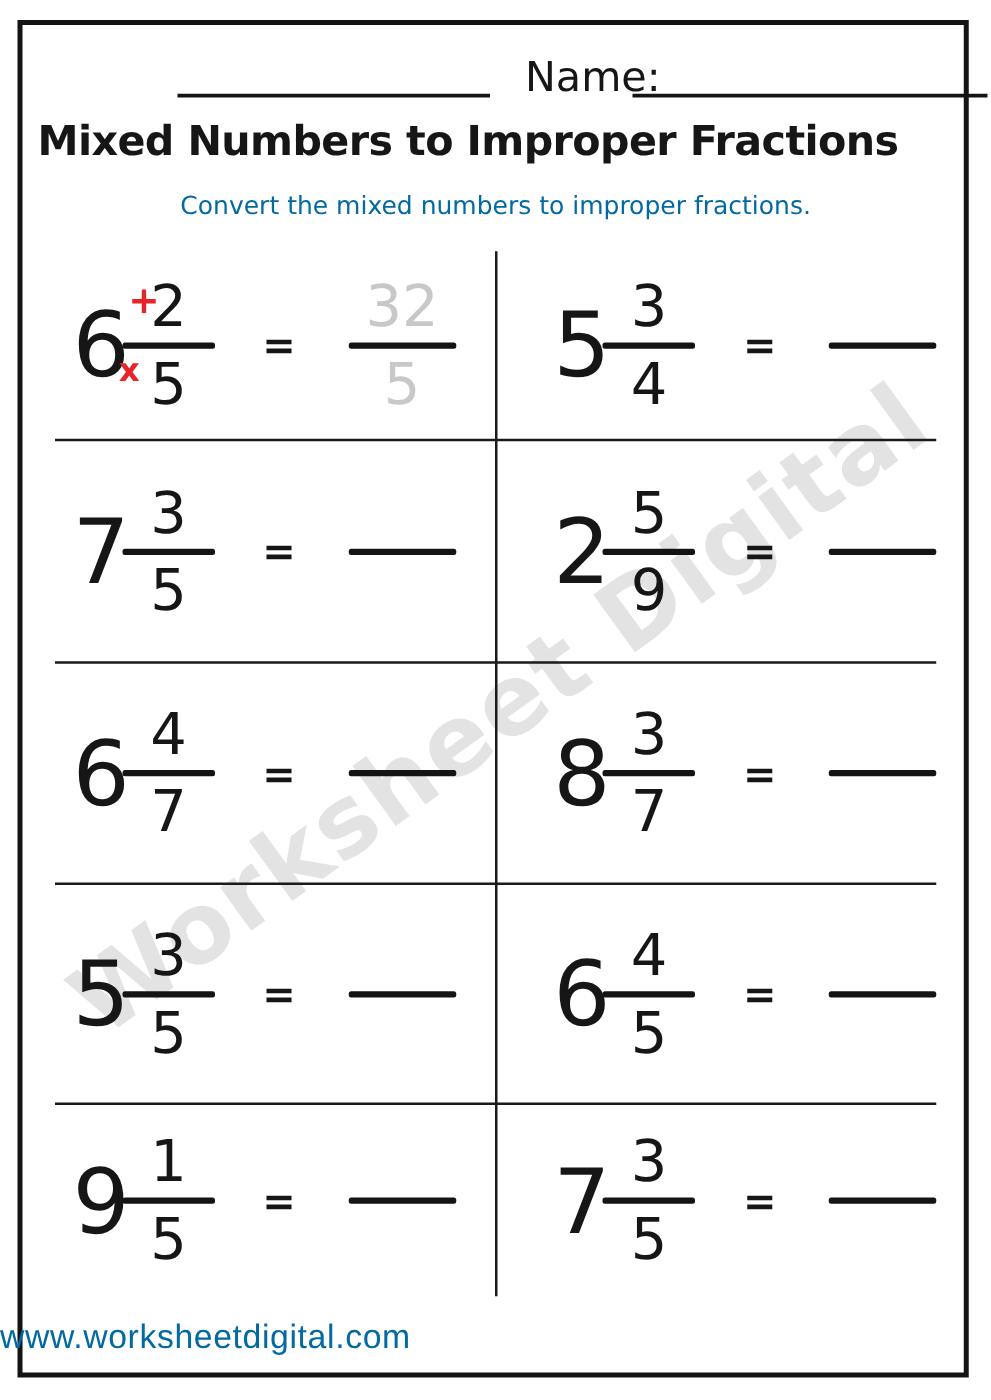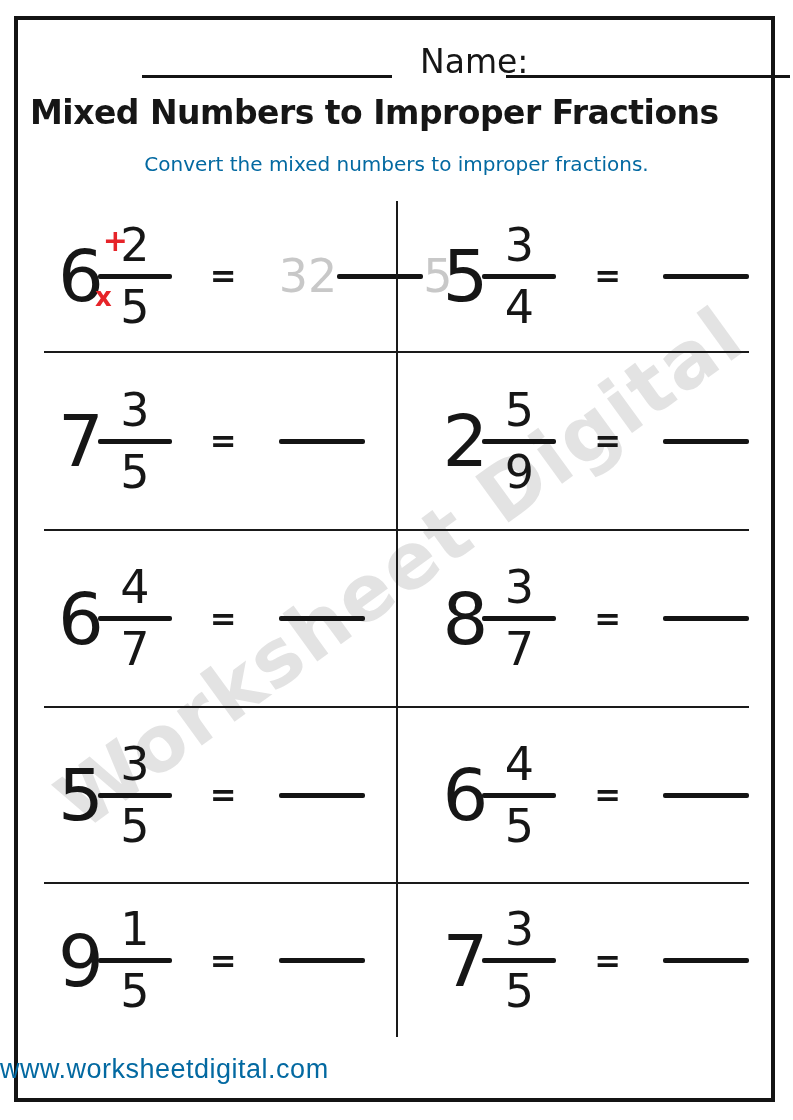--- a/index.html
+++ b/index.html
@@ -50,21 +50,21 @@
     position:relative;display:inline-block;font-size:72px;line-height:1;
     letter-spacing:-2px;
   }
   .op{position:absolute;font-weight:bold;line-height:1;}
   .op-plus{font-size:30px;top:-14px;right:-24px;}
   .op-times{font-size:26px;bottom:2px;right:-8px;}
   .frac{display:inline-flex;flex-direction:column;align-items:center;margin-left:-4px;}
   .frac .num,.frac .den{font-size:46px;line-height:1.02;}
   .fbar{width:74px;height:5px;background:#141414;border-radius:2px;margin:5px 0;}
   .eq{font-size:32px;font-weight:bold;margin-left:38px;}
-  .answer{margin-left:42px;display:inline-flex;flex-direction:row;align-items:center;}
+  .answer{margin-left:42px;display:inline-flex;flex-direction:column;align-items:center;}
   .ans-line{width:86px;height:5px;background:#141414;border-radius:2px;}
   .answer .num,.answer .den{font-size:46px;line-height:1.02;}
   
   .footer{
     position:absolute;top:1054px;left:0;width:793px;text-align:left;
     font-family:"Liberation Sans",sans-serif;font-size:27px;letter-spacing:0.5px;
     color:#0369a1;
   }
 </style>
 </head>

